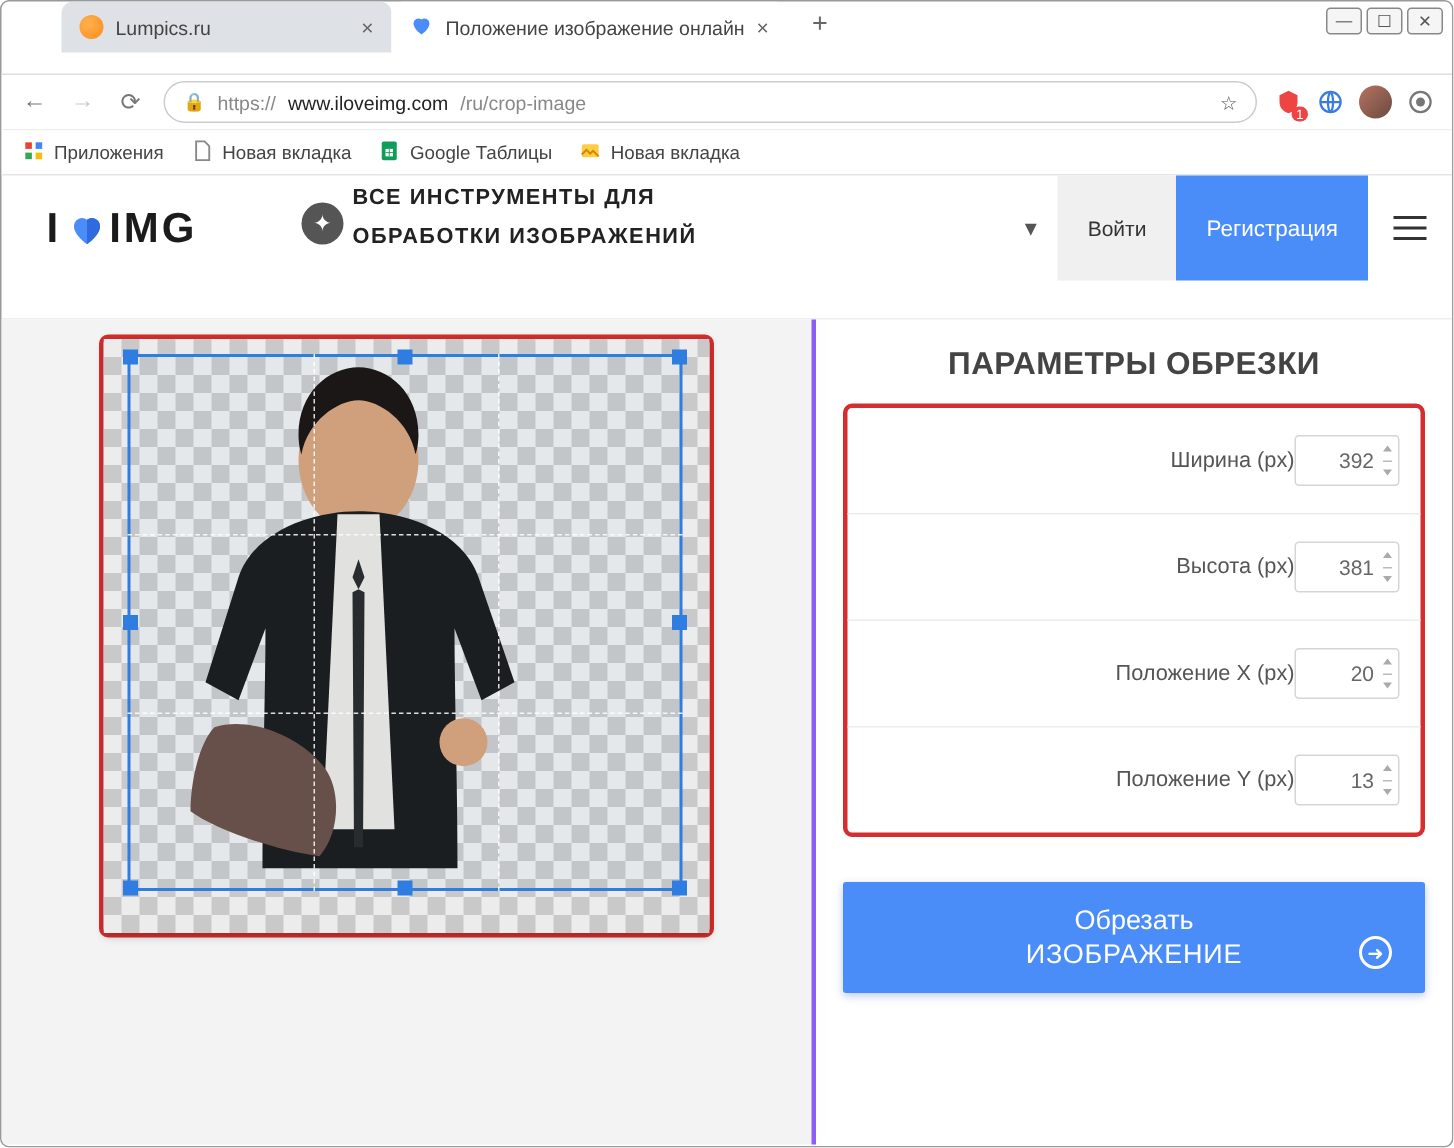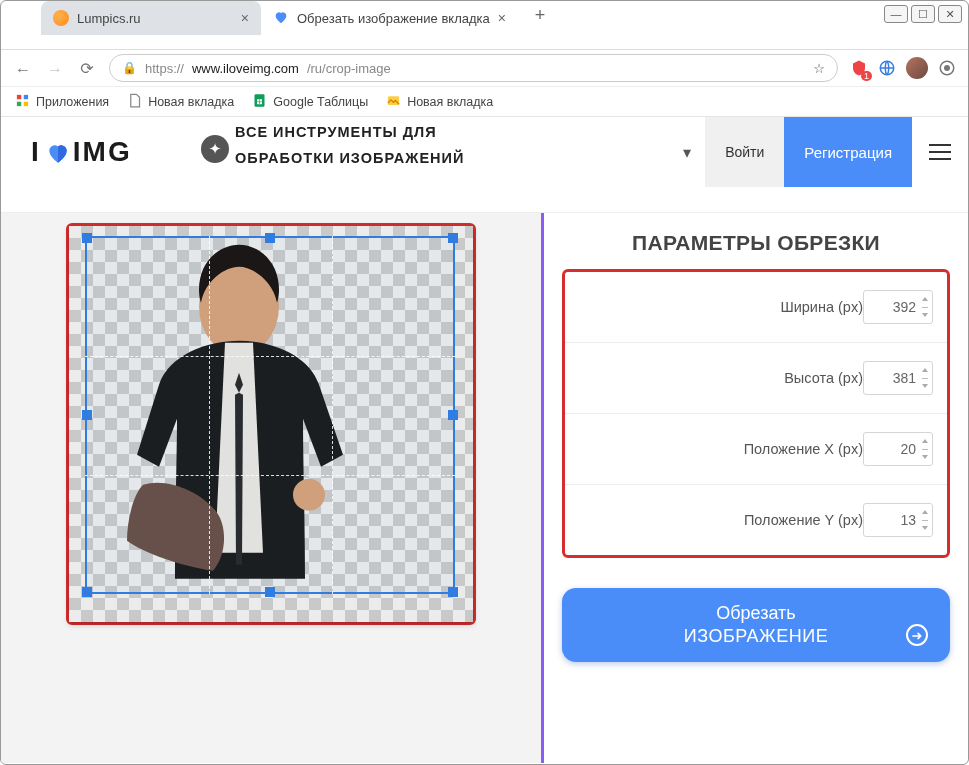--- a/index.html
+++ b/index.html
@@ -71,21 +71,21 @@
   .params { margin:0 18px; border-radius:6px; }
   .param-row { display:flex; align-items:center; justify-content:flex-end; padding:18px 14px; border-bottom:1px solid #ececec; }
   .param-row:last-child { border-bottom:none; }
   .param-label { font-size:14.5px; color:#555; }
   .num-input { width:70px; height:34px; border:1px solid #d5d5d5; border-radius:3px; display:flex; align-items:center; justify-content:flex-end; padding-right:16px; font-size:14px; color:#666; position:relative; }
   .num-input::after { content:""; position:absolute; right:4px; top:5px; width:6px; height:22px;
     background:linear-gradient(#bbb,#bbb) center/6px 1px no-repeat; }
   .spin-arr { position:absolute; right:4px; width:0; height:0; border-left:3.5px solid transparent; border-right:3.5px solid transparent; }
   .spin-up { top:6px; border-bottom:4px solid #aaa; }
   .spin-dn { bottom:6px; border-top:4px solid #aaa; }
-  .crop-btn { margin:30px 18px 0; height:74px; background:#4a8df8; color:#fff; border-radius:14px; box-shadow:0 2px 6px rgba(30,80,180,.3); display:flex; flex-direction:column; align-items:center; justify-content:center; gap:2px; position:relative; }
+  .crop-btn { margin:30px 18px 0; height:74px; background:#4a8df8; color:#fff; border-radius:2px; box-shadow:0 2px 6px rgba(30,80,180,.3); display:flex; flex-direction:column; align-items:center; justify-content:center; gap:2px; position:relative; }
   .crop-btn .l1 { font-size:18px; font-weight:400; }
   .crop-btn .l2 { font-size:18px; font-weight:500; letter-spacing:.5px; }
   .crop-btn .go { position:absolute; right:22px; bottom:16px; width:22px; height:22px; border:2px solid #fff; border-radius:50%; display:flex; align-items:center; justify-content:center; font-size:13px; }
 </style>
 </head>
 <body>
 
 <div class="frame">
   <div class="win-controls">
     <div class="win-btn">—</div>
@@ -98,21 +98,21 @@
       <span class="tab-dot" style="background:radial-gradient(circle at 35% 35%, #ffb24d, #ff8a1c);"></span>
       <span>Lumpics.ru</span>
       <span class="close">×</span>
     </div>
     <div class="tab active">
       <span>
         <svg width="16" height="16" viewBox="0 0 24 24">
             <path fill="#4a8df8" d="M12 21s-8-5.3-8-11a5 5 0 0 1 8-4 5 5 0 0 1 8 4c0 5.7-8 11-8 11z"></path>
           </svg>
       </span>
-      <span>Обрезать изображение вкладка</span>
+      <span>Положение изображение онлайн</span>
       <span class="close">×</span>
     </div>
     <div class="newtab">+</div>
   </div>
 
   <div class="addr-row">
     <span class="nav-icon">←</span>
     <span class="nav-icon" style="opacity:.4">→</span>
     <span class="nav-icon">⟳</span>
     <div class="omnibox">

